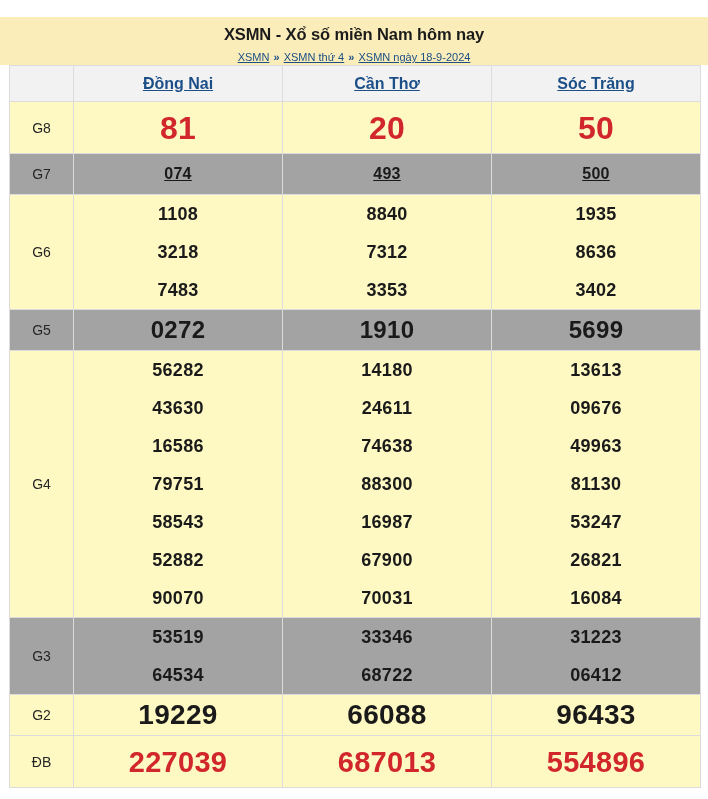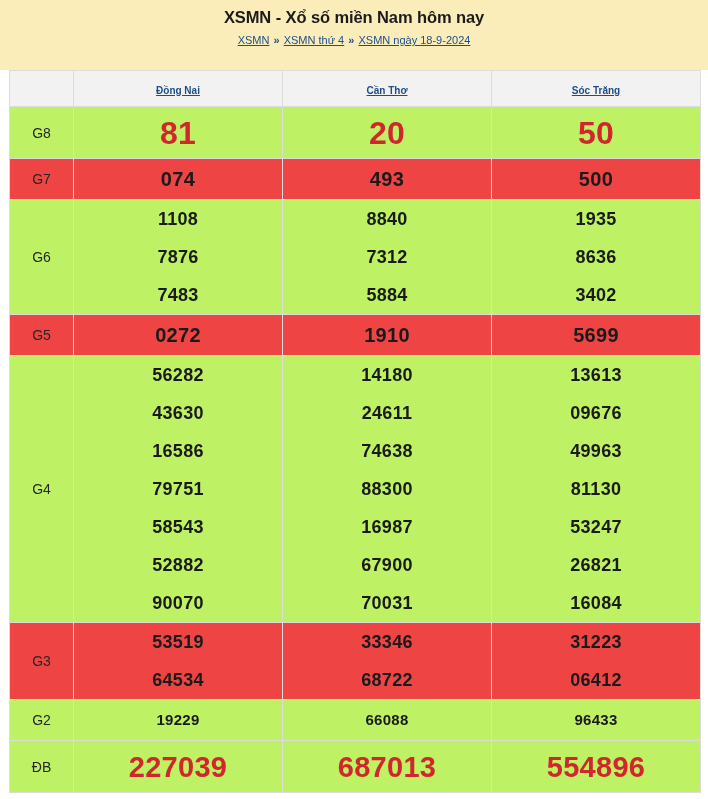--- a/index.html
+++ b/index.html
@@ -12,24 +12,25 @@
     height: 799px;
     font-family: "Liberation Sans", sans-serif;
     color: #1a1a1a;
     overflow: hidden;
   }
 
   
   .header-band {
     background: #faedb9;
     width: 100%;
-    height: 70px;
+    height: 48px;
     box-sizing: border-box;
     padding-top: 6px;
     text-align: center;
+    margin-top: 17px;
   }
   .page-title {
     font-size: 16.5px;
     font-weight: bold;
     color: #1b1b1b;
     letter-spacing: -0.1px;
     line-height: 22px;
     margin: 0;
   }
   .breadcrumb {
@@ -72,26 +73,26 @@
 
   thead th {
     background: #f2f2f2;
     height: 35px;
     font-weight: normal;
   }
   thead th.corner { background: #f2f2f2; }
   thead th a {
     color: #1c4f87;
     text-decoration: underline;
-    font-size: 10px;
-    font-weight: bold;
-  }
-
-  tr.stripe > td { background: #ef4444; }
-  tr.plain  > td { background: #bef264; }
+    font-size: 16px;
+    font-weight: bold;
+  }
+
+  tr.stripe > td { background: #a3a3a3; }
+  tr.plain  > td { background: #fef9c3; }
 
   td.row-label {
     font-size: 14px;
     color: #262626;
     font-weight: normal;
   }
 
   .num {
     font-size: 19px;
     font-weight: bold;
@@ -107,23 +108,23 @@
   td.g8 .num {
     color: #d1272c;
     font-size: 32px;
     line-height: 50px;
   }
   td.db .num {
     color: #d1272c;
     font-size: 29px;
     line-height: 50px;
   }
-  td.g7 .num { font-size: 20px; line-height: 40px; }
-  td.g5 .num { font-size: 20px; line-height: 40px; }
-  td.g2 .num, td.g1 .num { font-size: 15px; line-height: 40px; }
+  td.g7 .num { font-size: 16px; line-height: 40px; text-decoration: underline; }
+  td.g5 .num { font-size: 24px; line-height: 40px; }
+  td.g2 .num, td.g1 .num { font-size: 28px; line-height: 40px; }
   td.g6 .num, td.g4 .num, td.g3 .num { font-size: 18px; line-height: 38px; }
 
   tr.r-g8 { height: 52px; }
   tr.r-g7 { height: 40px; }
   tr.r-g6 { height: 114px; }
   tr.r-g5 { height: 40px; }
   tr.r-g4 { height: 266px; }
   tr.r-g3 { height: 76px; }
   tr.r-g2 { height: 40px; }
   tr.r-g1 { height: 40px; }
@@ -187,27 +188,27 @@
             <span class="num">493</span>
           </td>
           <td class="num-list g7">
             <span class="num">500</span>
           </td>
         </tr>
         <tr class="plain r-g6">
           <td class="row-label">G6</td>
           <td class="num-list g6">
             <span class="num">1108</span>
-            <span class="num">7876</span>
+            <span class="num">3218</span>
             <span class="num">7483</span>
           </td>
           <td class="num-list g6">
             <span class="num">8840</span>
             <span class="num">7312</span>
-            <span class="num">5884</span>
+            <span class="num">3353</span>
           </td>
           <td class="num-list g6">
             <span class="num">1935</span>
             <span class="num">8636</span>
             <span class="num">3402</span>
           </td>
         </tr>
         <tr class="stripe r-g5">
           <td class="row-label">G5</td>
           <td class="num-list g5">

